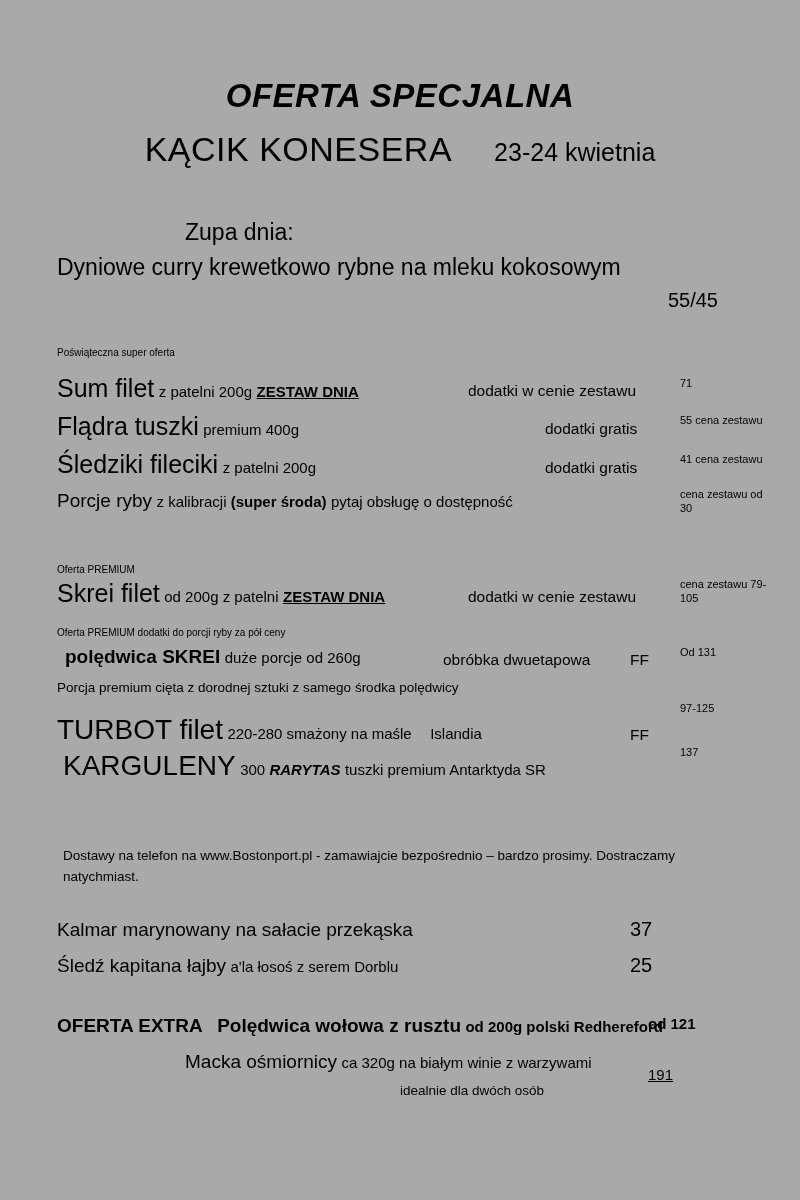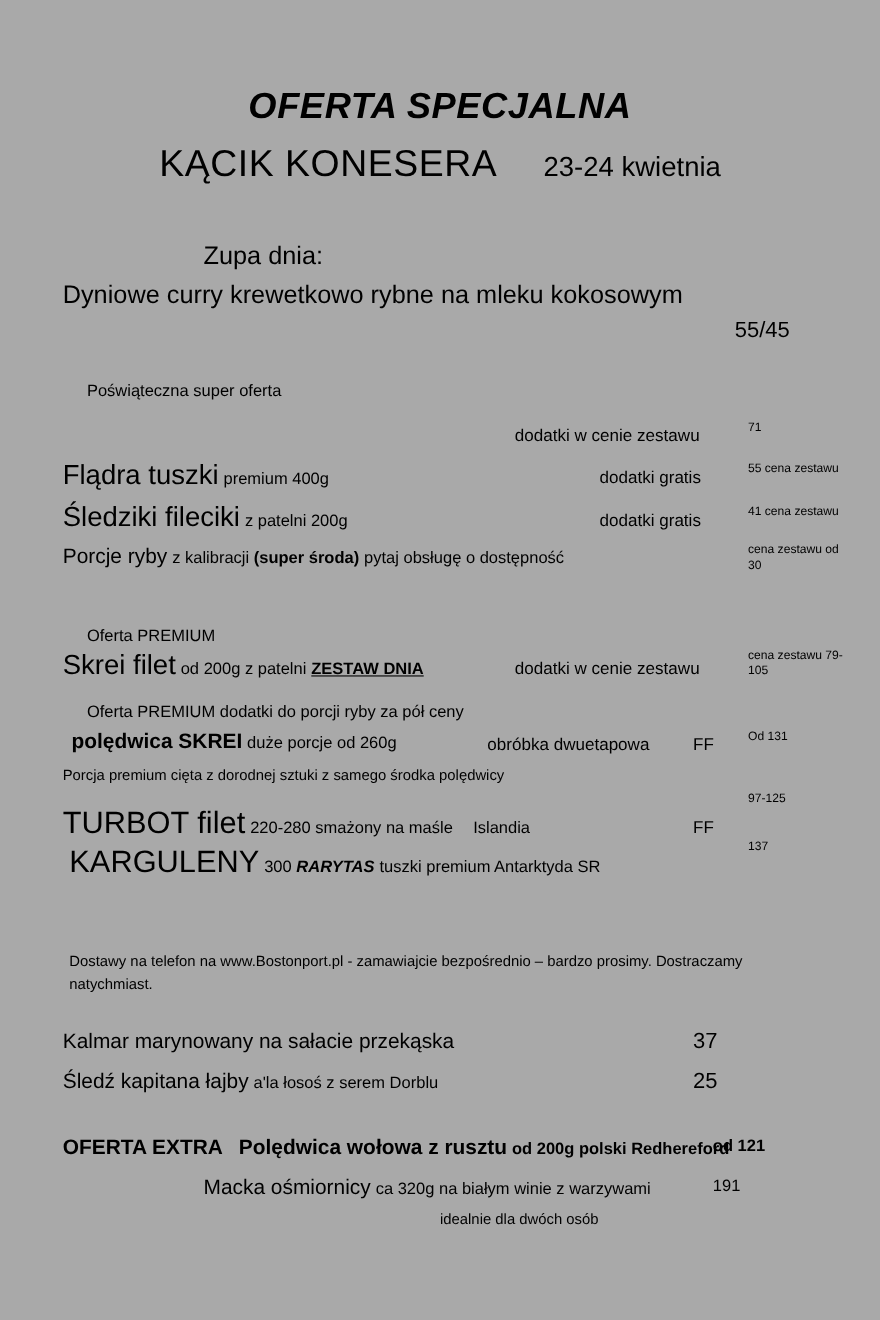--- a/index.html
+++ b/index.html
@@ -65,22 +65,22 @@
   }
   .soup-price {
     position: absolute;
     right: 82px;
     top: 70px;
     font-size: 20px;
   }
 
   
   .section-note {
-    font-size: 15px;
-    padding-left: 79px;
+    font-size: 10px;
+    padding-left: 57px;
   }
   .sec-poswiateczna { margin-top: 64px; }
   .sec-premium { margin-top: 44px; }
 
   .row {
     position: relative;
     padding-left: 57px;
     min-height: 30px;
     margin-top: 6px;
   }
@@ -170,21 +170,21 @@
     margin-top: 32px;
   }
   .r-kalmar { margin-top: 0; }
   .r-kalmar .price { top: -2px; right: 80px; }
   .r-sledz { margin-top: 6px; }
   .r-sledz .price { top: -2px; right: 80px; }
 
   .r-extra { margin-top: 30px; font-weight: bold; }
   .r-extra .price { top: 0px; right: 62px; }
   .r-macka { margin-top: 6px; padding-left: 185px; }
-  .r-macka .price { top: 1px; right: 62px; }
+  .r-macka .price { top: 15px; right: 62px; text-decoration: underline; }
   .r-idealnie {
     margin-top: 2px;
     padding-left: 400px;
     font-size: 13.5px;
   }
 </style>
 </head>
 <body>
 
 <div class="page">
@@ -197,20 +197,25 @@
 
   <div class="soup-block">
     <div class="soup-label">Zupa dnia:</div>
     <div class="soup-desc">Dyniowe curry krewetkowo rybne na mleku kokosowym</div>
     <div class="soup-price">55/45</div>
   </div>
 
   <div class="section-note sec-poswiateczna">Poświąteczna super oferta</div>
 
   <div class="row r-sum">
+    <span class="main">
+      <span class="nm-lg">Sum filet</span>
+      <span class="sub">z patelni 200g</span>
+      <span class="sub underline">ZESTAW DNIA</span>
+    </span>
     <span class="mid">dodatki w cenie zestawu</span>
     <span class="price">71</span>
   </div>
 
   <div class="row r-fladra">
     <span class="main">
       <span class="nm-lg">Flądra tuszki</span>
       <span class="sub">premium 400g</span>
     </span>
     <span class="mid">dodatki gratis</span>

